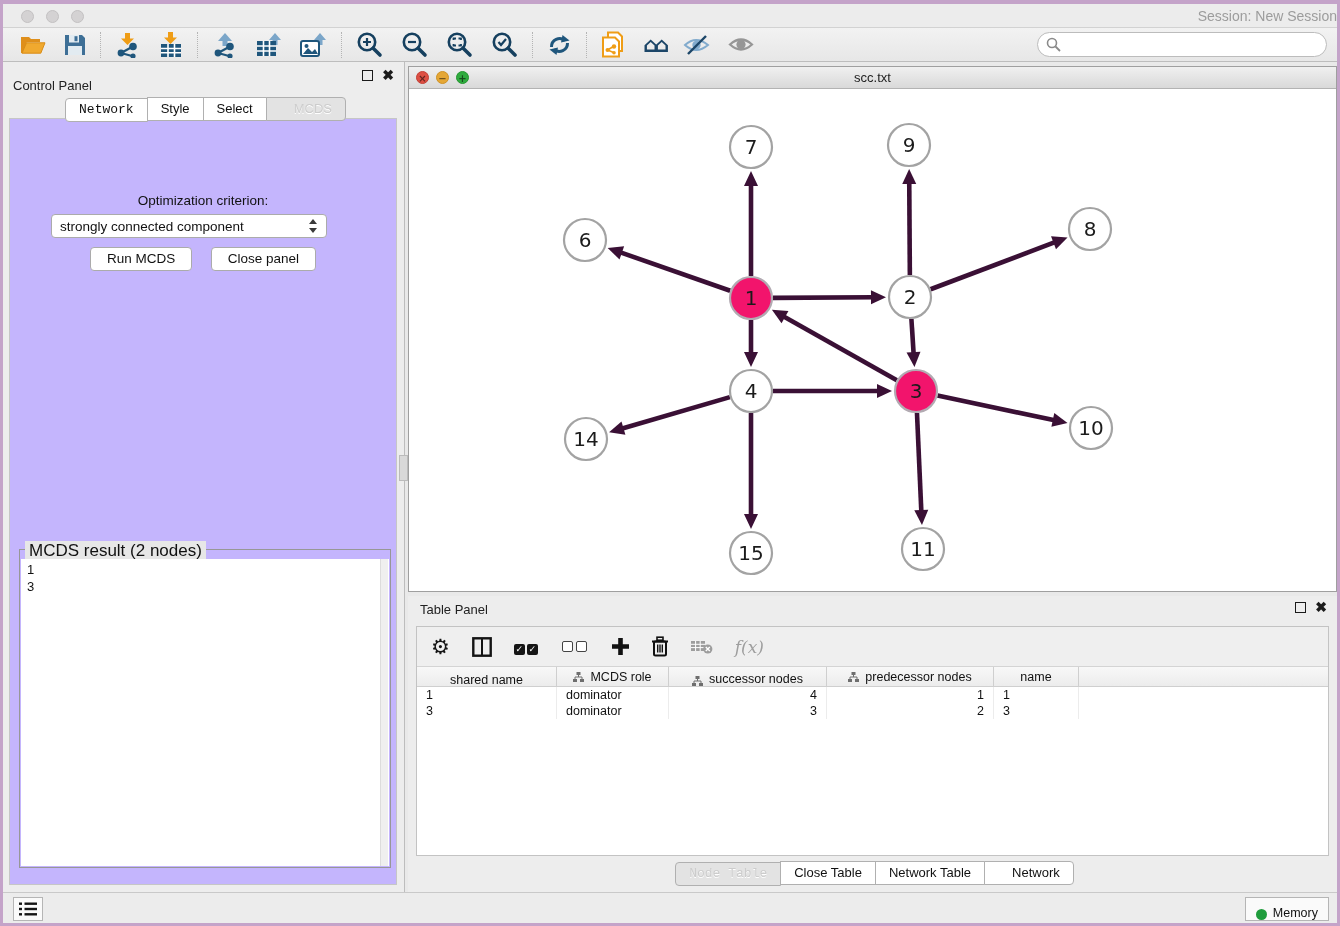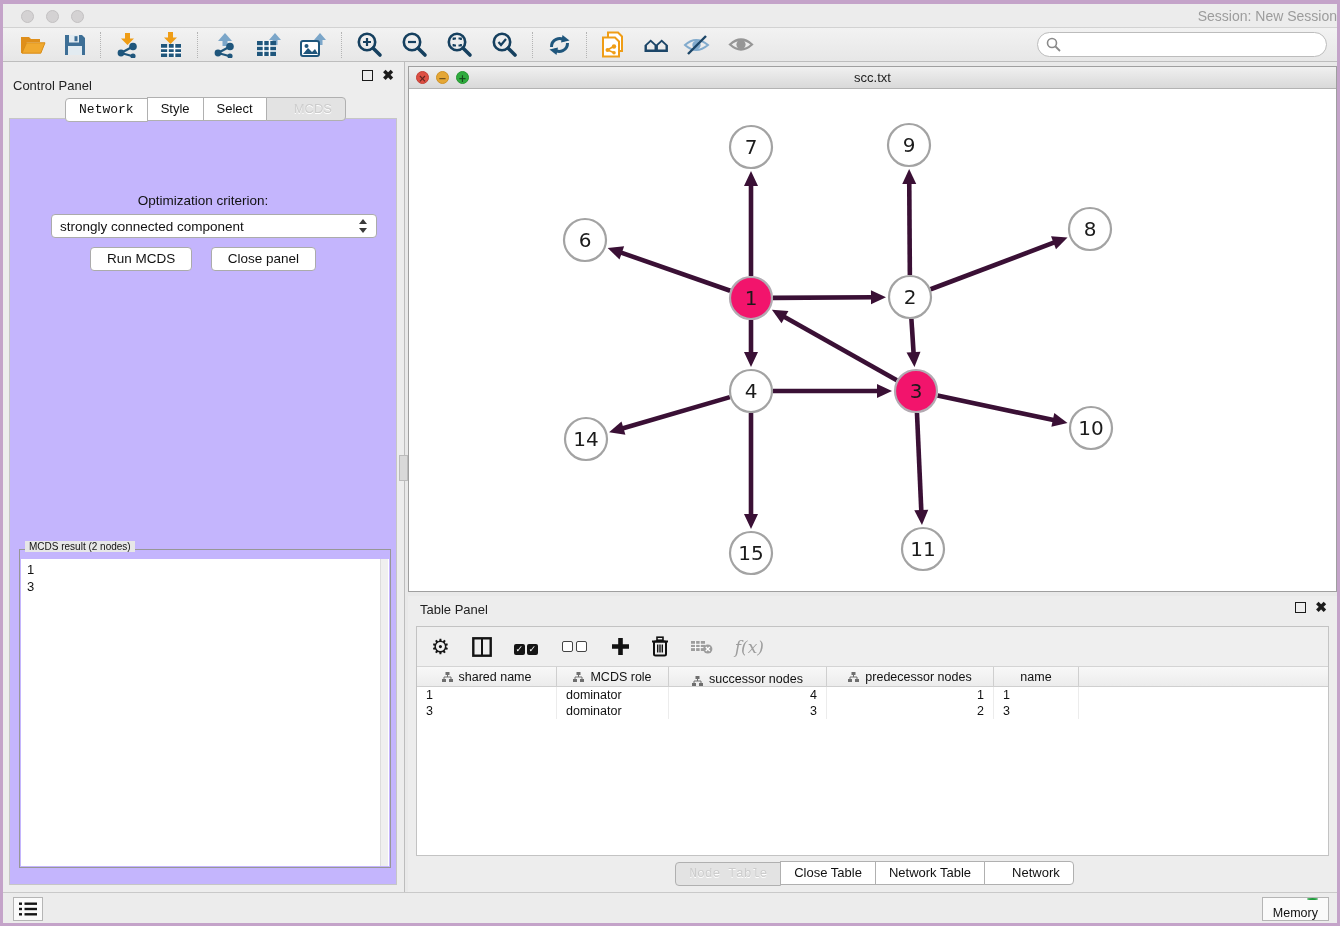--- a/index.html
+++ b/index.html
@@ -28,28 +28,28 @@
   .float-ic{width:11px;height:11px;border:1.6px solid #1a1a1a;}
   .close-ic{font-size:14px;font-weight:bold;color:#1a1a1a;line-height:11px;}
   #cp-tabs{position:absolute;left:0;right:0;top:35px;text-align:center;z-index:3;}
   .seg{display:inline-block;padding:3px 13px 4px;background:#fff;border:1px solid #b0b0b0;
        margin-left:-1px;font-size:13px;color:#111;}
   .seg:first-child{border-radius:4px 0 0 4px;margin-left:4px;font-family:Liberation Mono, monospace;}
   .seg:last-child{border-radius:0 4px 4px 0;padding-left:27px;}
   .seg.active{background:#e3e3e3;color:#ccc;text-shadow:0 1px 0 #fff;}
   #cp-inset{position:absolute;left:6px;right:7px;top:56px;bottom:7px;background:#c4b5fd;border:1px solid #c6c6c6;}
   #opt-label{position:absolute;left:0;right:0;top:74px;text-align:center;font-size:13.5px;color:#111;}
-  #opt-select{position:absolute;left:41px;top:95px;width:326px;height:24px;background:#fff;border:1px solid #ababab;
+  #opt-select{position:absolute;left:41px;top:95px;width:276px;height:24px;background:#fff;border:1px solid #ababab;
               border-radius:4px;display:flex;align-items:center;padding:0 8px;font-size:13.5px;color:#111;}
   #opt-select .stepper{margin-left:auto;}
   #cp-buttons{position:absolute;left:0;right:0;top:128px;text-align:center;}
   .pbtn{display:inline-block;background:#fff;border:1px solid #ababab;border-radius:4px;
         font-size:13.5px;color:#111;padding:3px 16px 4px;margin:0 7px;}
   #result-box{position:absolute;left:9px;width:372px;top:430px;bottom:16px;border:1px solid #979797;}
-  #result-title{position:absolute;top:-9px;left:5px;background:#e7e7e7;padding:0 4px;font-size:10px;color:#111;}
+  #result-title{position:absolute;top:-9px;left:5px;background:#e7e7e7;padding:0 4px;font-size:17px;color:#111;}
   #result-area{position:absolute;left:1px;right:1px;top:9px;bottom:1px;background:#fff;overflow:hidden;}
   #result-text{margin:0;padding:2px 6px;font-family:"Liberation Sans",sans-serif;font-size:13px;line-height:17px;color:#111;}
   #result-scroll{position:absolute;right:1px;top:0;bottom:0;width:8px;background:#efefef;border-left:1px solid #dcdcdc;}
   
   #v-split{position:absolute;left:404px;top:62px;bottom:34px;width:1px;background:#bdbdbd;}
   #v-grip{position:absolute;left:399px;top:455px;width:9px;height:26px;background:#d9d9d9;border:1px solid #bbb;}
   
   #net-window{position:absolute;left:408px;top:66px;width:929px;height:526px;background:#fff;
               border:1px solid #9f9f9f;}
   #net-titlebar{position:absolute;left:0;right:0;top:0;height:22px;background:linear-gradient(#f0f0f0,#d9d9d9);
@@ -80,21 +80,21 @@
   #table-rows{position:absolute;left:0;right:0;top:60px;}
   .trow{display:flex;height:16px;}
   .tcell{font-size:12.5px;color:#111;padding:0 9px;line-height:16px;border-right:1px solid #ececec;overflow:hidden;}
   
   #tp-tabs{position:absolute;left:0;right:0;bottom:6px;text-align:center;}
   
   #statusbar{position:absolute;left:3px;right:3px;bottom:3px;height:31px;background:#ececec;border-top:1px solid #c9c9c9;}
   #list-btn{position:absolute;left:10px;top:4px;width:30px;height:24px;background:#fafafa;border:1px solid #b5b5b5;
             display:flex;align-items:center;justify-content:center;}
   #memory-btn{position:absolute;right:8px;top:4px;height:24px;background:#fafafa;border:1px solid #b5b5b5;
-              display:flex;align-items:flex-end;gap:6px;padding:0 10px;font-size:12.5px;color:#111;flex-direction:column;}
+              display:flex;align-items:flex-end;gap:6px;padding:0 10px;font-size:12.5px;color:#111;}
   .mem-dot{width:11px;height:11px;border-radius:50%;background:#1f9c3c;}
 </style>
 </head>
 <body>
 
 <div id="app">
   <div class="frame" style="left:0;right:0;top:0;height:4px;"></div>
   <div class="frame" style="left:0;top:0;bottom:0;width:3px;"></div>
   <div class="frame" style="right:0;top:0;bottom:0;width:3px;"></div>
   <div class="frame" style="left:0;right:0;bottom:0;height:3px;"></div>
@@ -428,21 +428,21 @@
           <rect x="0" y="2" width="14" height="10" fill="#9d9d9d"></rect>
           <g stroke="#fff" stroke-width="1">
               <path d="M0 5.3h14M0 8.6h14M4.6 2v10M9.2 2v10"></path>
             </g>
           <circle cx="16.8" cy="10" r="4.6" fill="#9d9d9d"></circle>
           <path d="M14.8 8l4 4M18.8 8l-4 4" stroke="#fff" stroke-width="1.4"></path>
         </svg>
         <span class="fx">f(x)</span>
       </div>
       <div id="col-headers">
-          <div class="hcell" style="width: 140px;">
+          <div class="hcell" style="width: 140px; flex-direction: column;">
             <svg width="11" height="10" viewBox="0 0 11 10">
               <rect x="3.5" width="4" height="3" fill="#6e6e6e"></rect>
               <rect y="7" width="4" height="3" fill="#6e6e6e"></rect>
               <rect x="7" y="7" width="4" height="3" fill="#6e6e6e"></rect>
               <path d="M5.5 3v2M2 7V5h7v2" stroke="#6e6e6e" fill="none"></path>
             </svg>
             <span>shared name</span>
           </div>
           <div class="hcell" style="width: 112px;">
             <svg width="11" height="10" viewBox="0 0 11 10">

